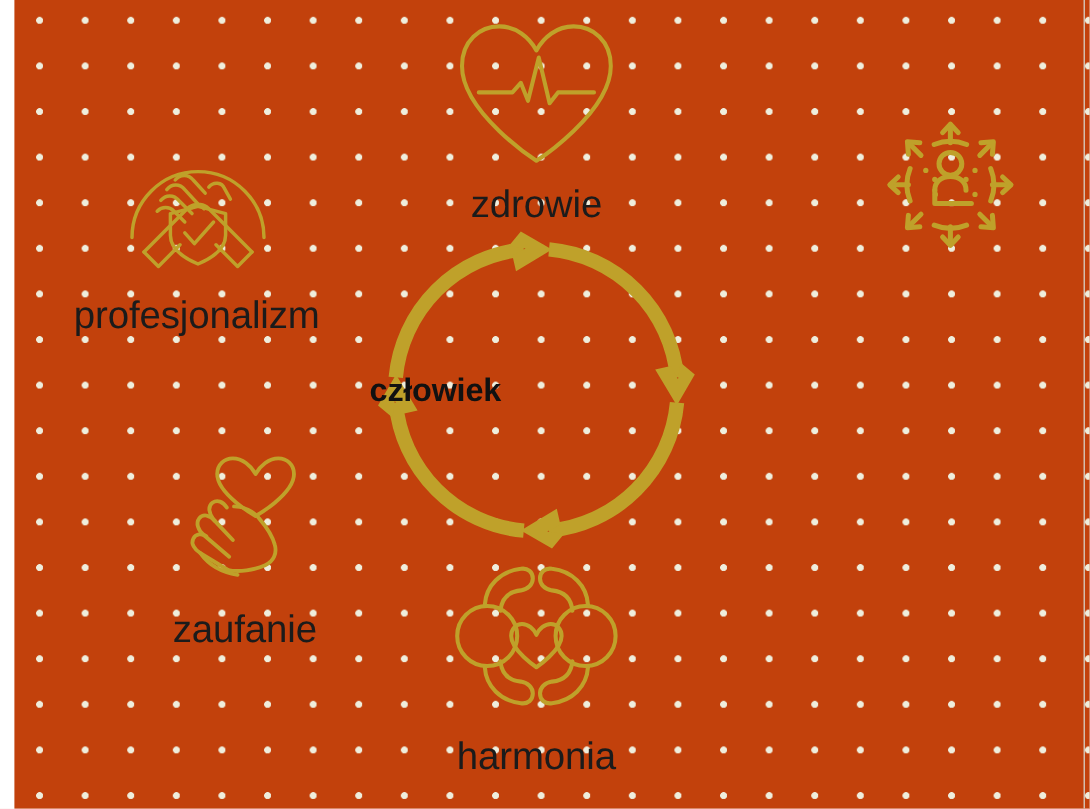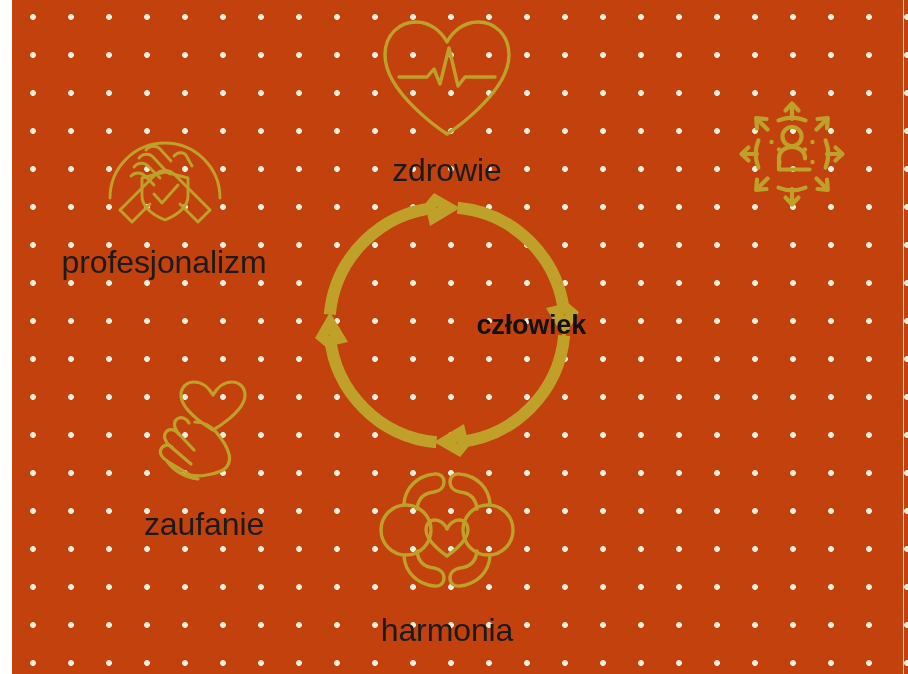--- a/index.html
+++ b/index.html
@@ -84,21 +84,21 @@
     height: 278px;
   }
   #cycle-center-label {
     position: absolute;
     left: 296px;
     top: 186px;
     width: 278px;
     height: 278px;
     display: flex;
     align-items: center;
-    justify-content: flex-end;
+    justify-content: flex-start;
     color: #111111;
     font-size: 27px;
     font-weight: bold;
     letter-spacing: -0.2px;
     pointer-events: none;
   }
 </style>
 </head>
 <body>
 

